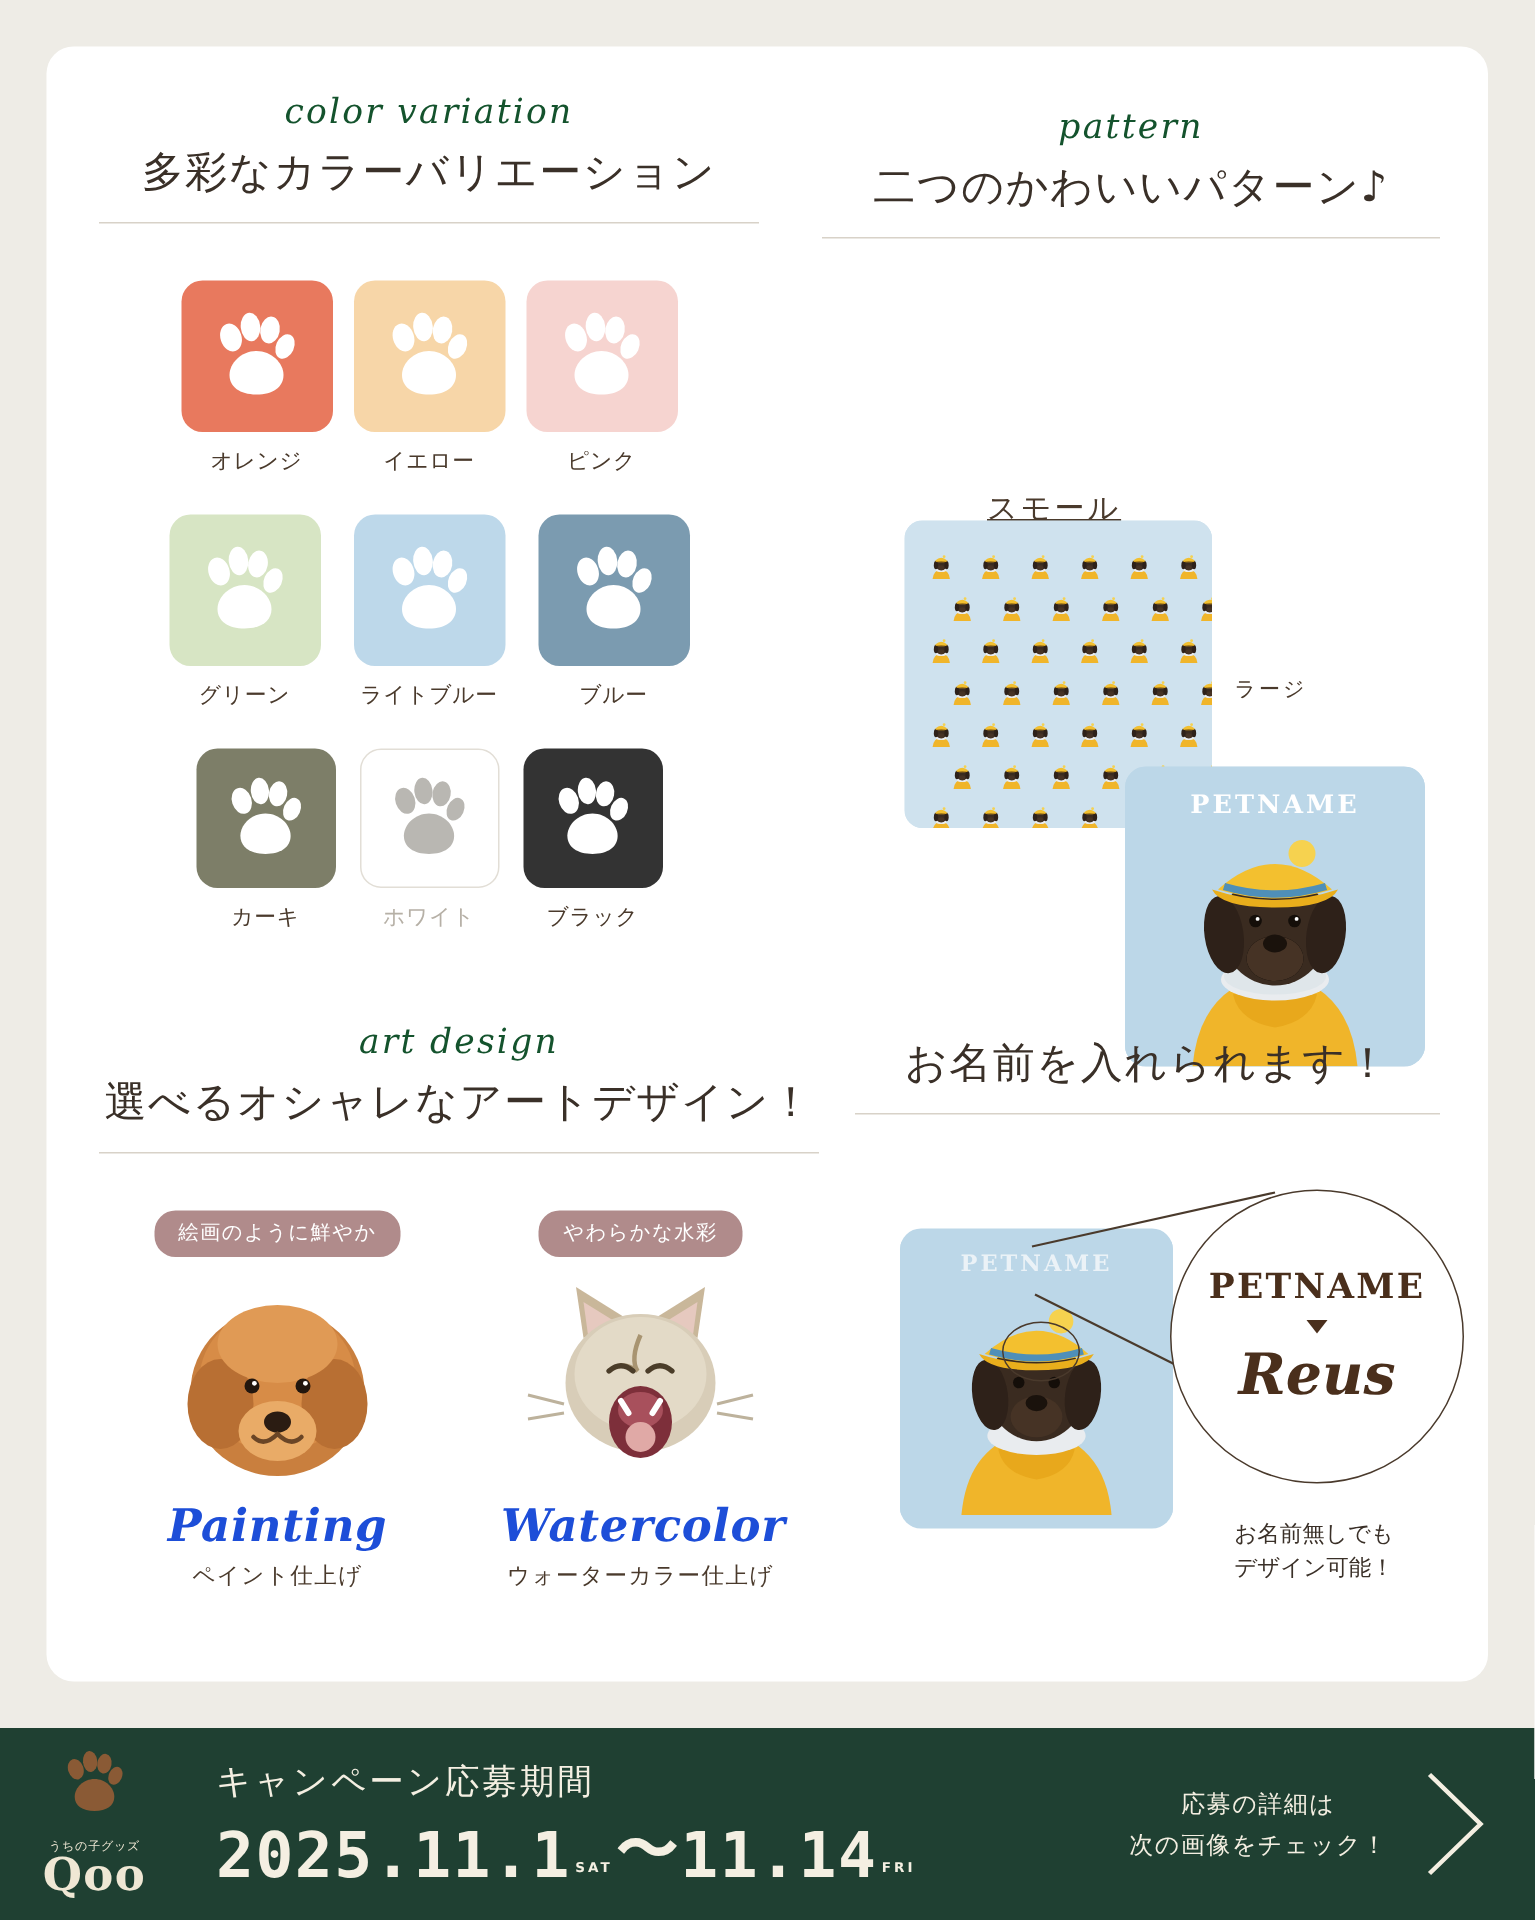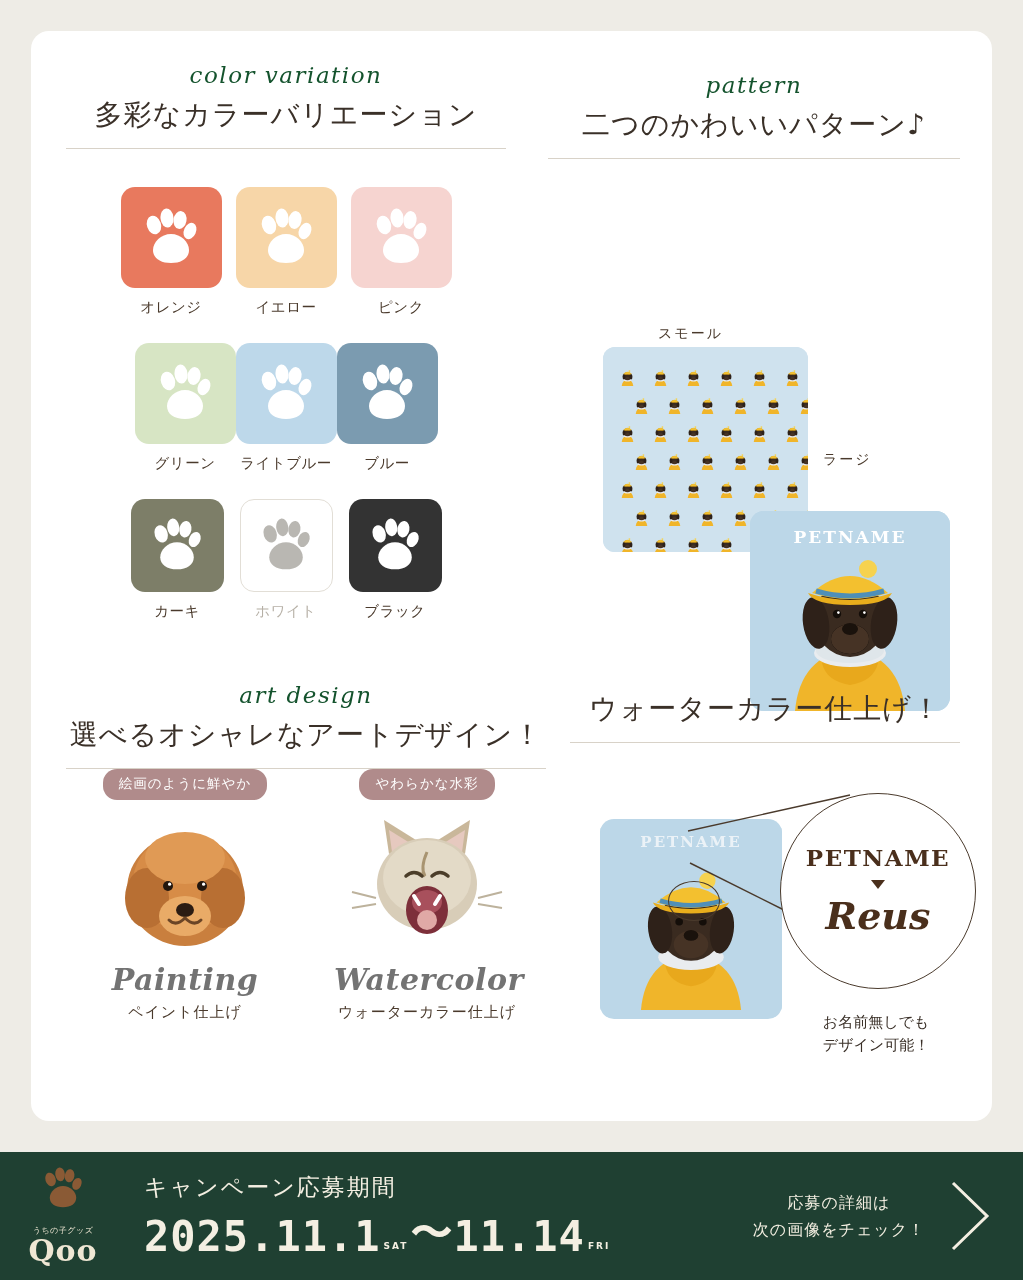--- a/index.html
+++ b/index.html
@@ -43,21 +43,21 @@
   }
 
   
   #sec-color { position: absolute; left: 66px; top: 62px; width: 440px; }
   .swatch-grid {
     display: flex; flex-wrap: wrap; justify-content: center;
     margin-top: 38px;
   }
   .swatch-row { display: flex; justify-content: center; width: 100%; }
   .swatch-row.row1 { gap: 14px; }
-  .swatch-row.row2 { margin-top: 26px; justify-content: center; }
+  .swatch-row.row2 { gap: 22px; margin-top: 26px; justify-content: center; }
   .swatch-row.row3 { gap: 16px; margin-top: 26px; }
   .swatch { width: 101px; }
   .swatch.small { width: 93px; }
   .chip {
     width: 100%; height: 101px; border-radius: 14px;
     display: flex; align-items: center; justify-content: center;
   }
   .swatch.small .chip { height: 93px; }
   .chip.bordered { border: 1px solid #e2ded6; }
   .sw-label {
@@ -68,21 +68,21 @@
   .sw-label.faint { color: #b6b0a6; }
 
   
   .paw { display: block; }
 
   
   #sec-pattern { position: absolute; left: 548px; top: 72px; width: 412px; }
   .pattern-stage { position: relative; height: 440px; margin-top: 20px; }
   .cap-small {
     position: absolute; left: 110px; top: 146px;
-    font-family: "DejaVu Serif", serif; font-size: 14px; color: #4a3a2c; letter-spacing: 2px;
+    font-family: "DejaVu Serif", serif; font-size: 20px; color: #4a3a2c; letter-spacing: 2px; text-decoration: underline;
   }
   .cap-large {
     position: absolute; left: 275px; top: 272px;
     font-family: "DejaVu Serif", serif; font-size: 14px; color: #4a3a2c; letter-spacing: 2px;
   }
   .tile-small {
     position: absolute; left: 55px; top: 168px; width: 205px; height: 205px;
     border-radius: 12px; background: #cfe2ee; overflow: hidden;
   }
   .tile-large {
@@ -90,31 +90,31 @@
     border-radius: 14px; background: #bcd7e8; overflow: hidden;
   }
   .petname-text {
     position: absolute; width: 100%; text-align: center; top: 16px;
     font-family: "DejaVu Serif", serif; font-weight: bold;
     font-size: 17px; color: #ffffff; letter-spacing: 2px;
   }
 
   
   #sec-art { position: absolute; left: 66px; top: 682px; width: 480px; }
-  .art-row { display: flex; justify-content: center; gap: 56px; }
+  .art-row { display: flex; justify-content: center; gap: 56px; margin-top: 38px; }
   .art-col { width: 186px; text-align: center; }
   .pill {
     display: inline-block; padding: 6px 16px 7px; border-radius: 14px;
     background: #b08b8b; color: #fff;
     font-family: "DejaVu Serif", serif; font-size: 13.5px; letter-spacing: 1px;
   }
   .art-img { height: 150px; margin-top: 12px; position: relative; }
   .art-en {
     font-family: "DejaVu Serif", serif; font-weight: bold; font-style: italic;
-    font-size: 30px; color: #737373; letter-spacing: .5px;
+    font-size: 30px; color: #1d4ed8; letter-spacing: .5px;
   }
   .art-jp {
     font-family: "DejaVu Serif", serif; font-size: 15px; color: #4a3a2c;
     margin-top: 6px; letter-spacing: 1px;
   }
 
   
   #sec-name { position: absolute; left: 570px; top: 682px; width: 390px; }
   .name-stage { position: relative; height: 300px; margin-top: 20px; }
   .name-tile {
@@ -914,21 +914,21 @@
             </g>
           </svg>
         </div>
         <div class="art-en">Watercolor</div>
         <div class="art-jp">ウォーターカラー仕上げ</div>
       </div>
     </div>
   </section>
 
   <section id="sec-name">
-    <div class="sec-title-jp">ウォーターカラー仕上げ！</div>
+    <div class="sec-title-jp">お名前を入れられます！</div>
     <div class="sec-rule"></div>
 
     <div class="name-stage">
       <div class="name-tile">
         <svg width="182" height="200" viewBox="0 0 200 200">
           <rect width="200" height="200" fill="#bcd7e8"></rect>
           <path d="M45 200 q5 -55 55 -62 q50 7 55 62 z" fill="#f0b52a"></path>
           <path d="M72 152 q28 -16 56 0 q-4 18 -28 22 q-24 -4 -28 -22z" fill="#e8a81c"></path>
           <ellipse cx="100" cy="142" rx="36" ry="14" fill="#e9ecef"></ellipse>
           <ellipse cx="100" cy="108" rx="36" ry="38" fill="#3a2b20"></ellipse>

